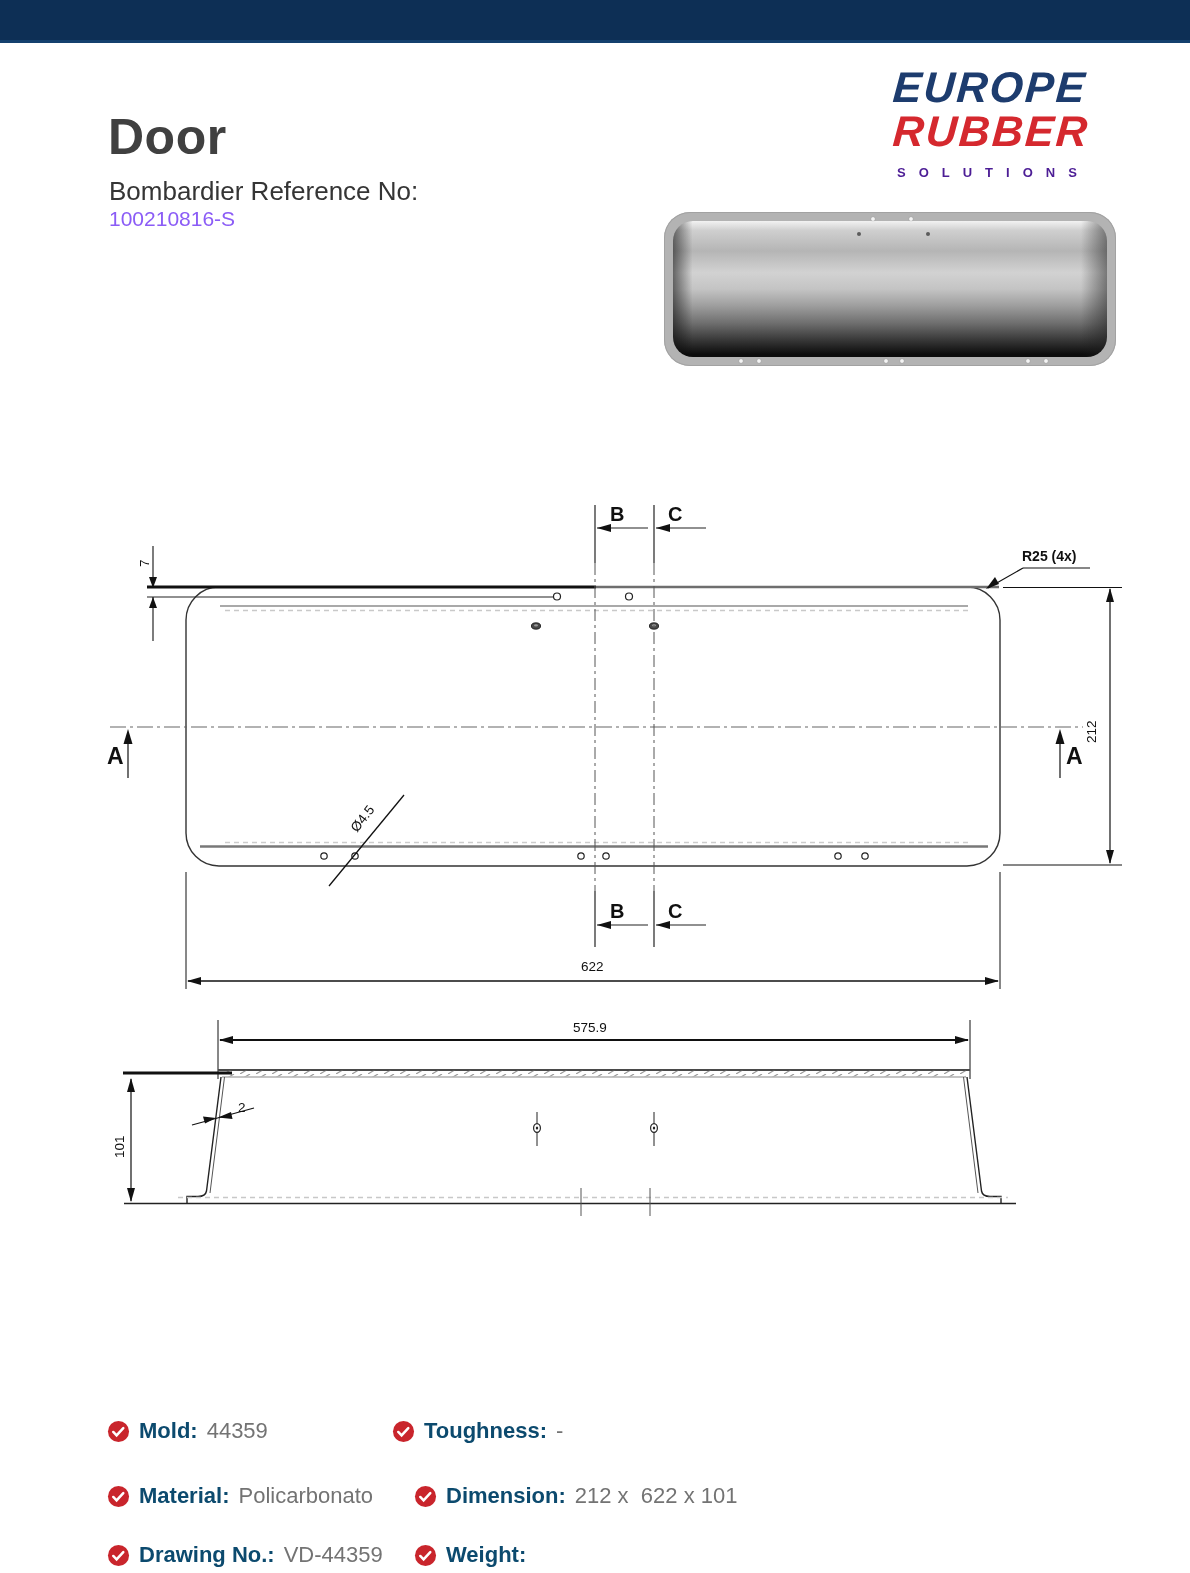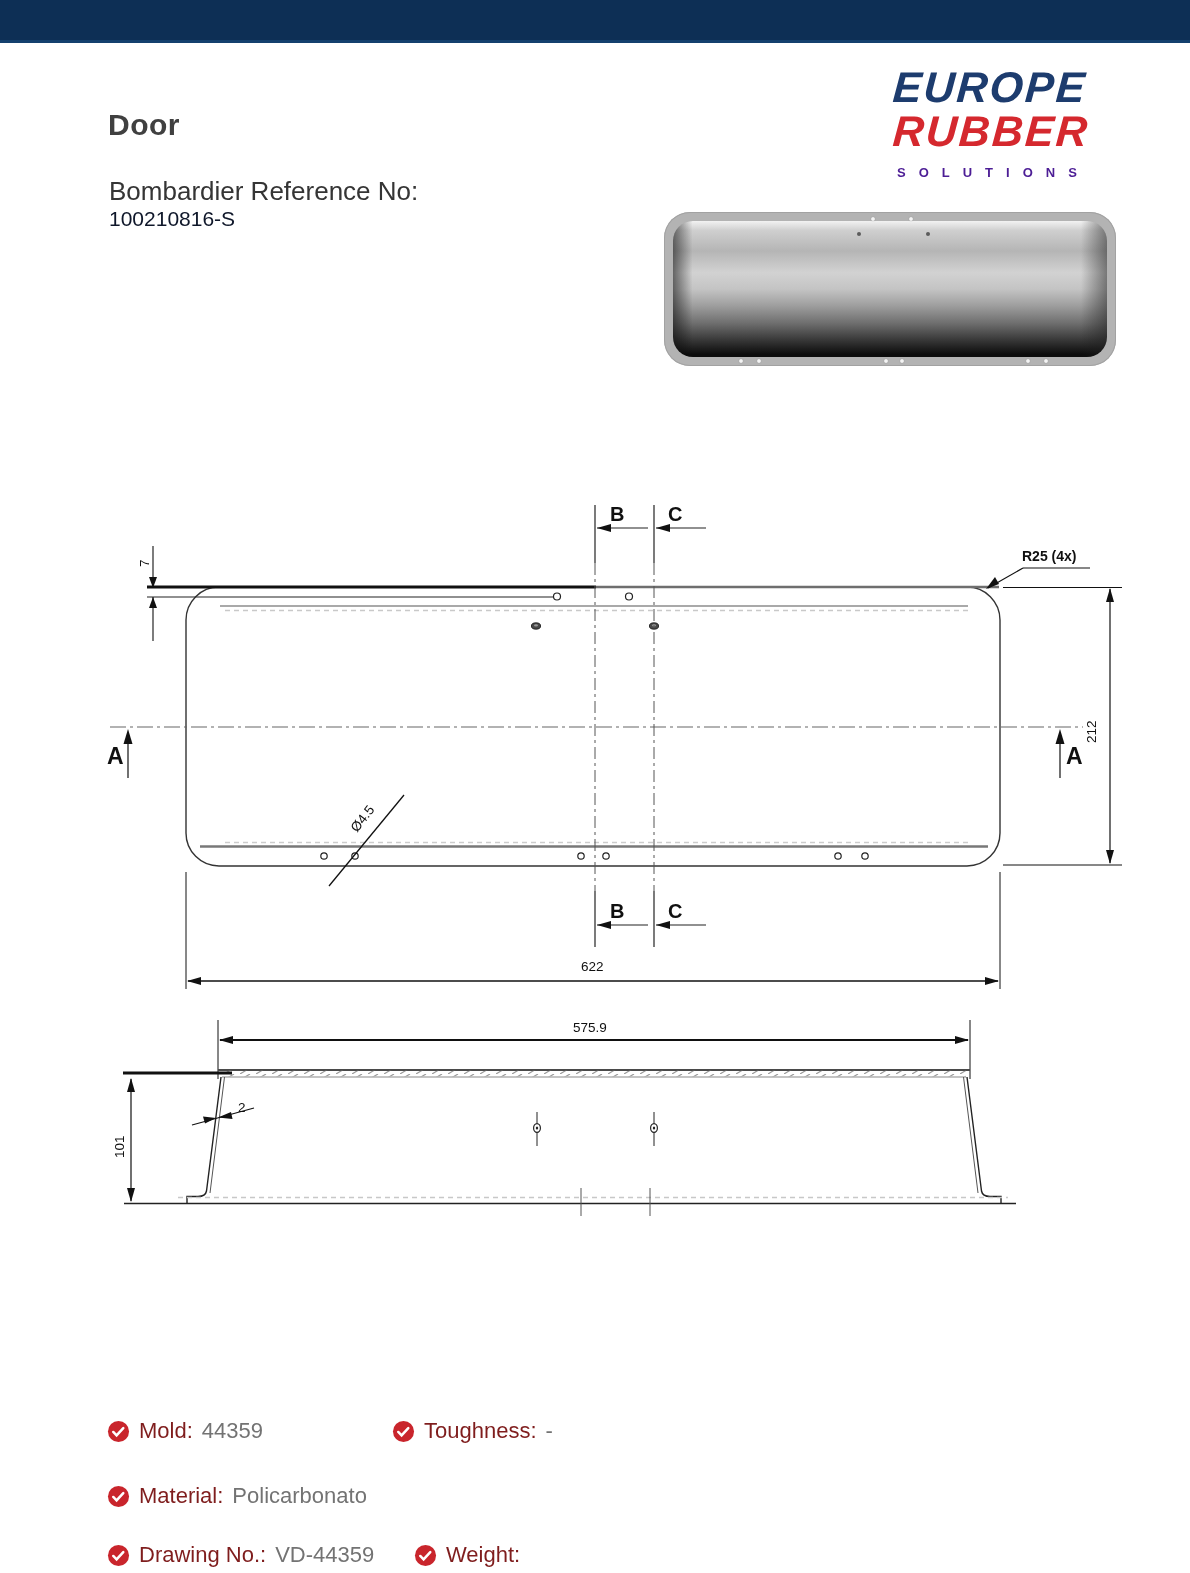--- a/index.html
+++ b/index.html
@@ -1,43 +1,43 @@
 <!DOCTYPE html>
 <html><head>
 <meta charset="utf-8">
 <style>
   html,body{margin:0;padding:0;background:#fff;}
   .page{position:relative;width:1190px;height:1573px;background:#ffffff;overflow:hidden;
         font-family:"Liberation Sans",sans-serif;color:#3b3b3b;}
   .topbar{position:absolute;left:0;top:0;width:100%;height:40px;background:#0d2f55;border-bottom:3px solid #14406e;}
   
-  .title{position:absolute;left:108px;top:108px;font-size:30px;font-weight:bold;color:#404040;letter-spacing:.5px;}
+  .title{position:absolute;left:108px;top:108px;font-size:50px;font-weight:bold;color:#404040;letter-spacing:.5px;}
   .sub1{position:absolute;left:109px;top:176px;font-size:26px;color:#353535;}
-  .sub2{position:absolute;left:109px;top:207px;font-size:21px;color:#0f172a;}
+  .sub2{position:absolute;left:109px;top:207px;font-size:21px;color:#8b5cf6;}
   
   .logo{position:absolute;left:893px;top:66px;width:252px;text-align:left;}
   .logo-europe{font-size:43px;font-weight:bold;font-style:italic;letter-spacing:2px;color:#1d3c6e;line-height:1.0;transform:skewX(-4deg);}
   .logo-rubber{font-size:43px;font-weight:bold;font-style:italic;letter-spacing:2px;color:#d5282e;line-height:1.0;margin-top:1px;transform:skewX(-4deg);}
   .logo-solutions{font-size:13px;font-weight:bold;letter-spacing:13px;color:#4c1d95;margin-top:12px;padding-left:4px;}
   
   .product{position:absolute;left:664px;top:212px;width:452px;height:154px;background:#b3b3b3;border-radius:26px;
            box-shadow:0 0 0 1px #a2a2a2 inset;}
   .product-inner{position:absolute;left:9px;top:9px;right:9px;bottom:9px;border-radius:20px;
     background:
       linear-gradient(90deg, rgba(10,10,10,.55) 0%, rgba(10,10,10,0) 4.5%, rgba(0,0,0,0) 94%, rgba(30,30,30,.5) 100%),
       linear-gradient(180deg,#f2f2f2 0%,#cfcfcf 7%,#b5b5b5 22%,#d2d2d2 38%,#c4c4c4 50%,#9f9f9f 62%,#6f6f6f 75%,#3a3a3a 87%,#0c0c0c 98%);}
   .pdot{position:absolute;width:4px;height:4px;border-radius:50%;background:#f4f4f4;box-shadow:0 0 1px #777;}
   .pdot.dark{background:#5c5c5c;box-shadow:none;}
   
   .draw{position:absolute;left:0;top:0;width:1190px;height:1573px;}
   .draw text{fill:#101010;}
   .cad{font-family:"Liberation Sans",sans-serif;}
   
   .spec{position:absolute;display:flex;align-items:center;gap:9px;font-size:22px;white-space:nowrap;}
-  .spec-label{font-weight:normal;color:#7f1d1d;}
+  .spec-label{font-weight:bold;color:#0c4a6e;}
   .spec-value{color:#737373;white-space:pre;}
   .chk{display:inline-flex;width:23px;height:23px;flex:0 0 23px;}
 </style>
 </head>
 <body>
 
 <div class="page">
 
   <div class="topbar"></div>
 
@@ -237,20 +237,30 @@
   <div class="spec" style="left:107px;top:1483px;align-items:center;">
     <span class="chk">
         <svg viewBox="0 0 24 24" width="23" height="23">
           <circle cx="12" cy="12" r="11" fill="#c9252c"></circle>
           <path d="M6.5 12.5l3.5 3.5 7-7.5" stroke="#fff" stroke-width="2.6" fill="none" stroke-linecap="round"></path>
         </svg>
       </span>
     <span class="spec-label">Material:</span>
     <span class="spec-value">Policarbonato</span>
   </div>
+  <div class="spec" style="left:414px;top:1483px;">
+    <span class="chk">
+        <svg viewBox="0 0 24 24" width="23" height="23">
+          <circle cx="12" cy="12" r="11" fill="#c9252c"></circle>
+          <path d="M6.5 12.5l3.5 3.5 7-7.5" stroke="#fff" stroke-width="2.6" fill="none" stroke-linecap="round"></path>
+        </svg>
+      </span>
+    <span class="spec-label">Dimension:</span>
+    <span class="spec-value">212 x  622 x 101</span>
+  </div>
   <div class="spec" style="left:107px;top:1542px;align-items:center;">
     <span class="chk">
         <svg viewBox="0 0 24 24" width="23" height="23">
           <circle cx="12" cy="12" r="11" fill="#c9252c"></circle>
           <path d="M6.5 12.5l3.5 3.5 7-7.5" stroke="#fff" stroke-width="2.6" fill="none" stroke-linecap="round"></path>
         </svg>
       </span>
     <span class="spec-label">Drawing No.:</span>
     <span class="spec-value">VD-44359</span>
   </div>

